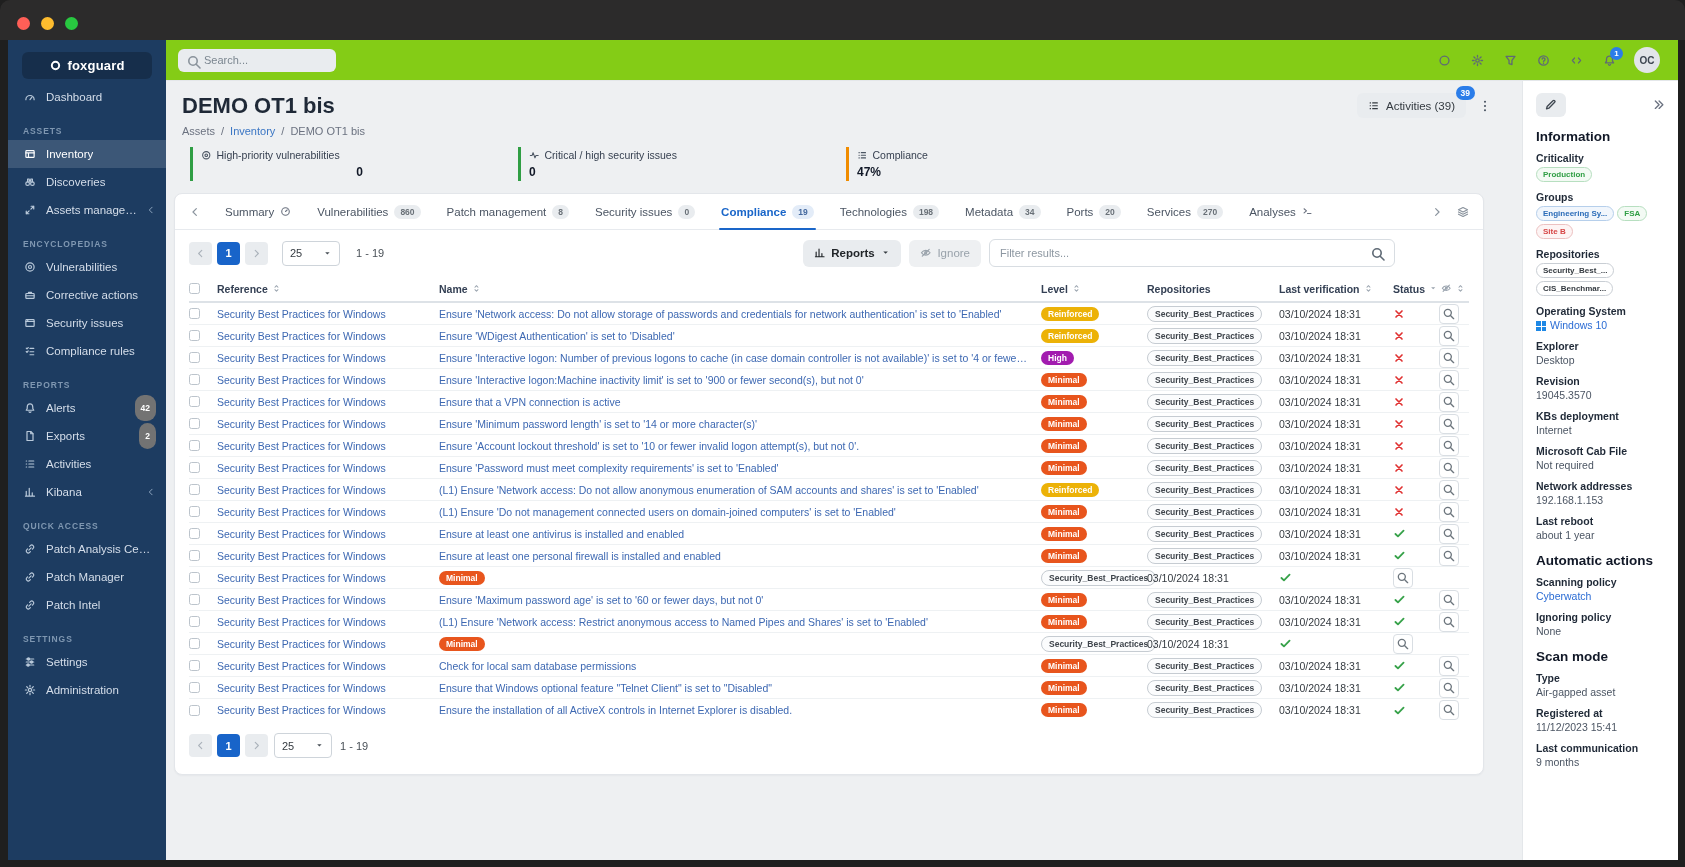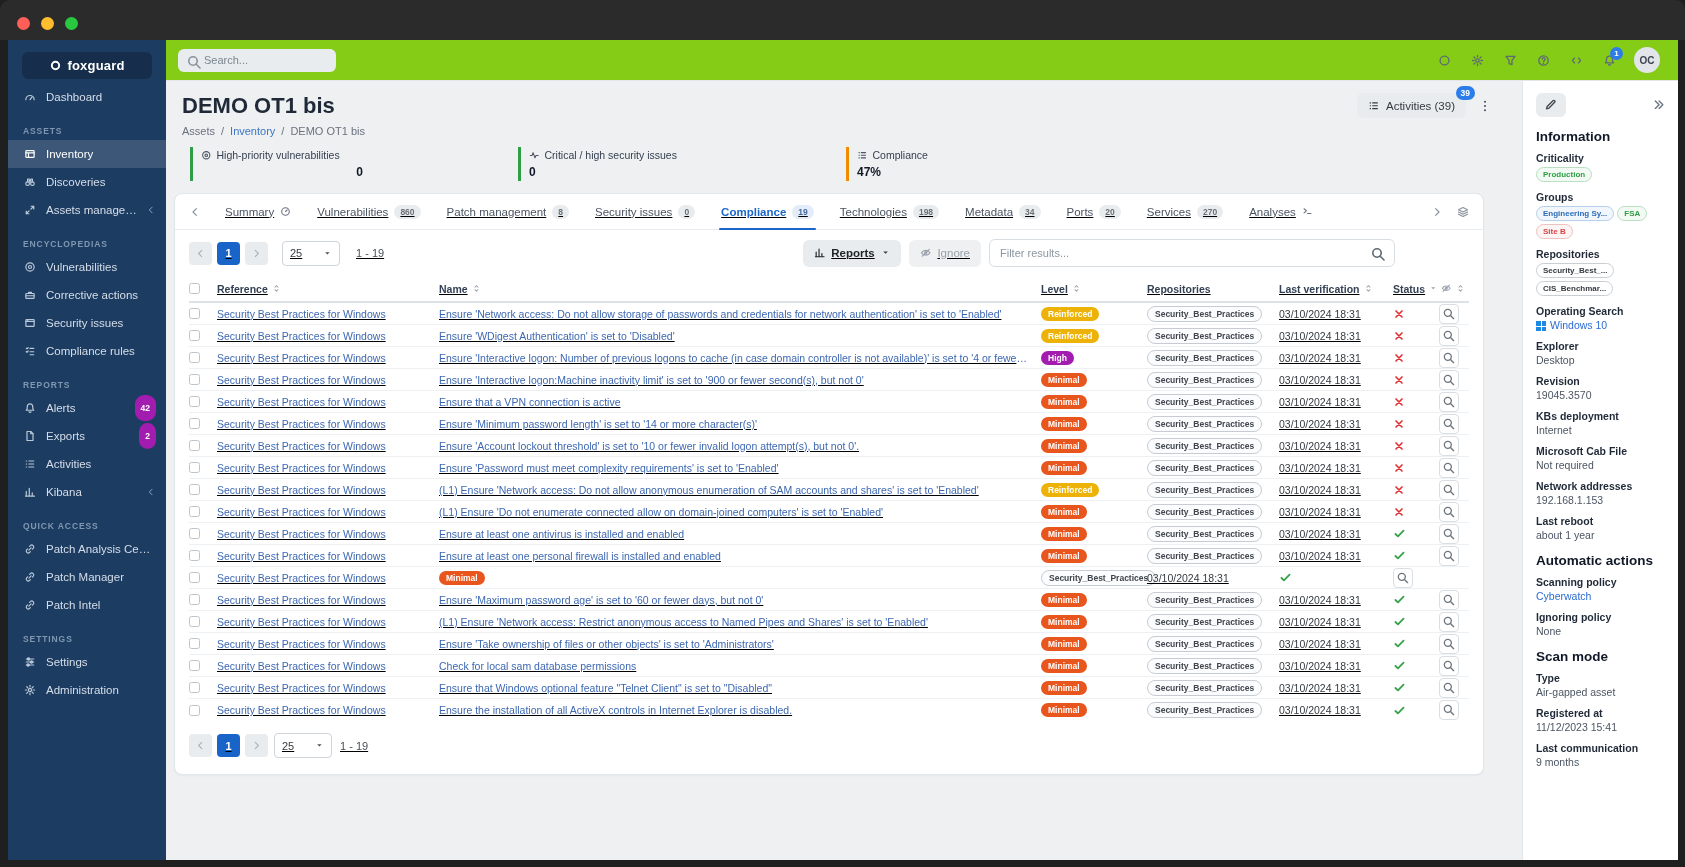--- a/index.html
+++ b/index.html
@@ -15,21 +15,21 @@
   
   .sidebar { width:158px; flex:0 0 158px; background:#1d3c61; color:#dbe4ee; overflow:hidden; }
   .brand { margin:12px 14px 4px; background:rgba(0,0,0,.22); border-radius:6px; padding:6px 8px; display:flex; align-items:center; justify-content:center; gap:5px; font-size:13px; font-weight:700; color:#fff; letter-spacing:.2px; }
   .brand-icon svg{ display:block; }
   .nav-section-label { font-size:8.5px; font-weight:700; letter-spacing:.9px; color:#7f97b1; margin:15px 0 4px 15px; }
   .nav-item { display:flex; align-items:center; gap:9px; height:28px; padding:0 10px 0 15px; font-size:11.5px; color:#d5deea; cursor:pointer; position:relative; }
   .nav-item.active { background:rgba(255,255,255,.14); color:#fff; }
   .nav-icon { width:14px; height:14px; display:inline-flex; align-items:center; justify-content:center; color:#b9c9da; font-size:12px; flex:0 0 14px; }
   .nav-item.active .nav-icon{ color:#fff; }
   .nav-label{ white-space:nowrap; overflow:hidden; text-overflow:ellipsis; }
-  .nav-badge { margin-left:auto; background:#a21caf; color:#fff; font-size:8.5px; font-weight:700; border-radius:9px; padding:8px 6px; }
+  .nav-badge { margin-left:auto; background:#737373; color:#fff; font-size:8.5px; font-weight:700; border-radius:9px; padding:8px 6px; }
   .nav-chevron { margin-left:auto; color:#8aa2bc; font-size:10px; display:inline-flex; }
 
   
   .main { flex:1; display:flex; flex-direction:column; min-width:0; }
   .topbar { height:41px; flex:0 0 41px; background:#84cc16; border-bottom:1px solid #e4e7ea; display:flex; align-items:center; padding:0 18px 0 12px; }
   .search-box { position:relative; width:158px; }
   .search-box input { width:100%; height:23px; border:none; border-radius:6px; background:#e9ecef; font-size:11px; padding:0 8px 0 26px; color:#374151; outline:none; font-family:inherit; }
   .search-box input::placeholder{ color:#7b8690; }
   .search-box .mag { position:absolute; left:8px; top:5px; color:#8a939c; }
   .top-icons { margin-left:auto; display:flex; align-items:center; gap:17px; color:#5f6a75; }
@@ -48,21 +48,21 @@
   .activities-count { position:absolute; top:-7px; right:-9px; background:#2b7de9; color:#fff; border-radius:9px; font-size:8.5px; font-weight:700; padding:2px 5px; }
   .kebab-btn { background:none; border:none; color:#4b5563; font-size:14px; cursor:pointer; height:25px; display:flex; align-items:center; padding:0 4px; }
 
   .stats { display:flex; margin-left:16px; }
   .stat { flex:0 0 328px; border-left:3px solid #2f9e44; padding:2px 0 2px 8px; }
   .stat-label { font-size:10.5px; color:#374151; display:flex; align-items:center; gap:5px; }
   .stat-label .sic { color:#4b5563; display:inline-flex; }
   .stat-value { font-size:12px; font-weight:700; color:#111827; margin-top:4px; }
 
   
-  .card { margin:12px 0 0 0; background:#fff; border:1px solid #e3e6ea; border-radius:8px; box-shadow:0 1px 2px rgba(16,24,40,.04);text-decoration:underline; }
+  .card { margin:12px 0 0 0; background:#fff; border:1px solid #e3e6ea; border-radius:8px; box-shadow:0 1px 2px rgba(16,24,40,.04); }
   .tabbar { display:flex; align-items:center; gap:24px; padding:0 14px; border-bottom:1px solid #e7eaee; height:36px; }
   .tab-scroll { color:#8b949e; font-size:12px; display:inline-flex; cursor:pointer; }
   #tabs-list { display:flex; align-items:center; gap:26px; height:100%; }
   .tab { display:flex; align-items:center; gap:6px; font-size:11.5px; color:#4b5563; cursor:pointer; height:100%; position:relative; white-space:nowrap; }
   .tab.active { color:#1a66c9; font-weight:700; }
   .tab.active::after{ content:""; position:absolute; left:-2px; right:-2px; bottom:-1px; height:2.5px; background:#1a66c9; border-radius:2px; }
   .tab-badge { background:#e9ecef; color:#697077; font-size:8.5px; font-weight:700; border-radius:8px; padding:2px 6px; }
   .tab.active .tab-badge{ background:#e3ecf8; color:#45699e; }
   .tab-icon { display:inline-flex; color:#6b7280; font-size:11px; }
   .tab-end { margin-left:auto; display:flex; align-items:center; gap:14px; color:#555e66; }
@@ -818,21 +818,21 @@
                         <svg viewBox="0 0 16 16" width="1em" height="1em" fill="none" stroke="currentColor" stroke-width="1.6" stroke-linecap="round" stroke-linejoin="round" style="display:block">
                           <circle cx="7" cy="7" r="4.2"></circle>
                           <path d="M10.2 10.2 L14 14"></path>
                         </svg>
                       </button>
                     </div>
                   </div>
                   <div class="trow">
                     <span class="cb"></span>
                     <a class="link">Security Best Practices for Windows</a>
-                    <a class="link">(L1) Ensure 'Do not enumerate connected allow on domain-joined computers' is set to 'Enabled'</a>
+                    <a class="link">(L1) Ensure 'Do not management connected users on domain-joined computers' is set to 'Enabled'</a>
                     <div><span class="lvl-badge" style="background: rgb(232, 85, 29);">Minimal</span></div>
                     <div><span class="repo-pill">Security_Best_Practices</span></div>
                     <div class="date-cell">03/10/2024 18:31</div>
                     <div class="status-cell fail">
                       <svg viewBox="0 0 16 16" width="12" height="12" fill="none" stroke="currentColor" stroke-width="2.2" stroke-linecap="round" style="display:block">
                         <path d="M4 4l8 8M12 4l-8 8"></path>
                       </svg>
                     </div>
                     <div>
                       <button class="row-search-btn">
@@ -943,21 +943,20 @@
                         <svg viewBox="0 0 16 16" width="1em" height="1em" fill="none" stroke="currentColor" stroke-width="1.6" stroke-linecap="round" stroke-linejoin="round" style="display:block">
                           <circle cx="7" cy="7" r="4.2"></circle>
                           <path d="M10.2 10.2 L14 14"></path>
                         </svg>
                       </button>
                     </div>
                   </div>
                   <div class="trow">
                     <span class="cb"></span>
                     <a class="link">Security Best Practices for Windows</a>
-                    <a class="link">Ensure 'Take ownership of files or other objects' is set to 'Administrators'</a>
                     <div><span class="lvl-badge" style="background: rgb(232, 85, 29);">Minimal</span></div>
                     <div><span class="repo-pill">Security_Best_Practices</span></div>
                     <div class="date-cell">03/10/2024 18:31</div>
                     <div class="status-cell pass">
                       <svg viewBox="0 0 16 16" width="13" height="13" fill="none" stroke="currentColor" stroke-width="2.2" stroke-linecap="round" stroke-linejoin="round" style="display:block">
                         <path d="M3 8.6l3.1 3L13 4.4"></path>
                       </svg>
                     </div>
                     <div>
                       <button class="row-search-btn">
@@ -1091,21 +1090,21 @@
                 </div>
               </div>
               <div class="info-field">
                 <div class="info-label">Repositories</div>
                 <div class="pill-row">
                   <span class="ipill ipill-gray">Security_Best_...</span>
                   <span class="ipill ipill-gray">CIS_Benchmar...</span>
                 </div>
               </div>
               <div class="info-field">
-                <div class="info-label">Operating Search</div>
+                <div class="info-label">Operating System</div>
                 <div class="info-value link-blue"><span class="win-logo">
                     <i></i>
                     <i></i>
                     <i></i>
                     <i></i>
                   </span>Windows 10</div>
               </div>
               <div class="info-field">
                 <div class="info-label">Explorer</div>
                 <div class="info-value">Desktop</div>

